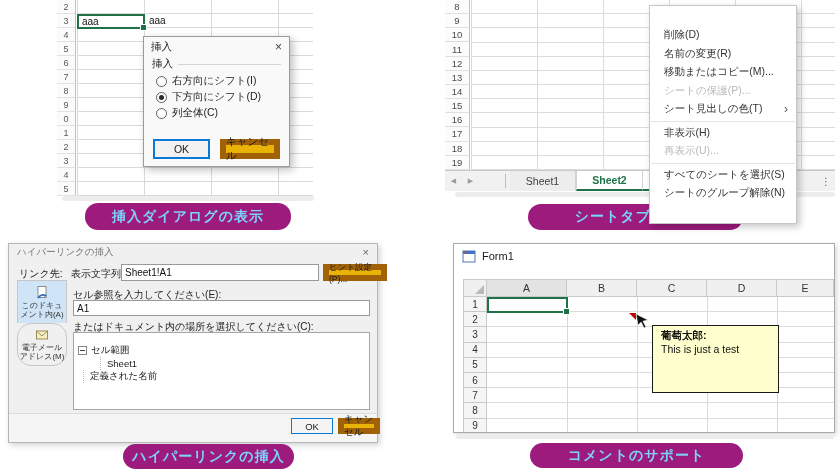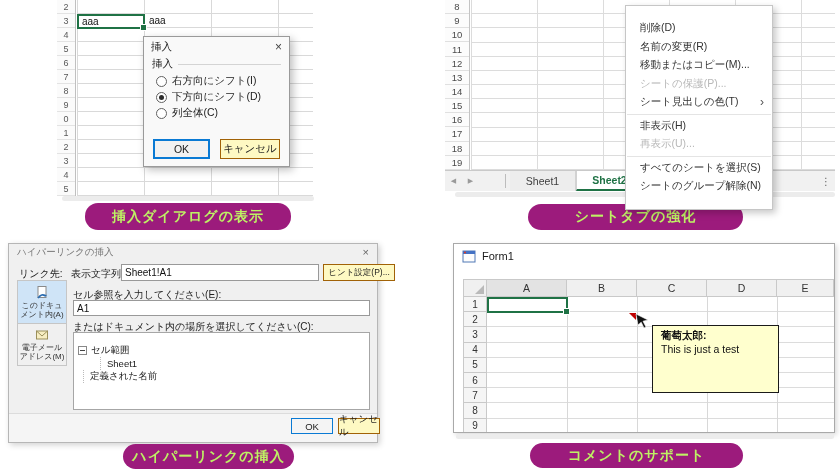--- a/index.html
+++ b/index.html
@@ -2,21 +2,21 @@
 <html><head>
 <meta charset="utf-8">
 <style>
   * { margin:0; padding:0; box-sizing:border-box; }
   html,body { width:840px; height:473px; background:#fff; overflow:hidden;
     font-family:"Liberation Sans","DejaVu Sans",sans-serif; }
   .stage { position:relative; width:840px; height:473px; background:#fff; }
   .abs { position:absolute; }
 
   
-  .caption { position:absolute; background:#9c1b7c; color:#bef264; border-radius:13px;
+  .caption { position:absolute; background:#9c1b7c; color:#7dd3fc; border-radius:13px;
     display:flex; align-items:center; justify-content:center;
     font-size:14px; font-weight:600; letter-spacing:1px; }
   .cap-tl { left:85px;  top:203px; width:206px; height:27px; }
   .cap-tr { left:528px; top:204px; width:215px; height:26px; }
   .cap-bl { left:123px; top:444px; width:171px; height:25px; }
   .cap-br { left:530px; top:443px; width:213px; height:25px; }
   .edge { position:absolute; background:#ececec; border-radius:3px; }
 
   
   .p-tl { left:57px; top:0; width:256px; height:196px; }
@@ -45,21 +45,21 @@
   .tl-group-line { flex:1; height:1px; background:#d4d4d4; margin-left:5px; }
   .tl-opt { display:flex; align-items:center; gap:5px; height:16px; margin-left:12px;
     font-size:10.5px; color:#222; }
   .radio { width:11px; height:11px; border-radius:50%; border:1px solid #616161;
     background:#fff; position:relative; flex:0 0 auto; }
   .radio.sel::after { content:""; position:absolute; left:2px; top:2px; width:5px;
     height:5px; border-radius:50%; background:#2b2b2b; }
   .tl-btnrow { position:absolute; left:0; right:0; bottom:7px; display:flex;
     justify-content:center; gap:10px; }
   .btn { display:flex; align-items:center; justify-content:center; font-size:10.5px;
-    color:#1b1b1b; background:#fef9c3; border:1px solid #a16207; }
+    color:#1b1b1b; background:#eab308; border:6px solid #a16207; }
   .tl-ok { width:57px; height:20px; border:2px solid #0a7ad4; background:#f2f2f2; }
   .tl-cancel { width:60px; height:20px; }
 
   
   .p-tr { left:445px; top:0; width:390px; height:191px; }
   .tr-rows { position:absolute; left:0; top:0; width:25px; height:170px;
     background:#fcfcfc; border-right:1px solid #c4c4c4; }
   .tr-rn { height:14.17px; display:flex; align-items:center; justify-content:center;
     font-size:9.5px; color:#4a4a4a; border-bottom:1px solid #e0e0e0; }
   .tr-grid { position:absolute; left:26px; top:0; right:0; height:170px;
@@ -73,45 +73,45 @@
   .tr-tabdiv { width:1px; background:#bdbdbd; margin:3px 4px 3px 26px; }
   .tab { width:66px; display:flex; align-items:center; justify-content:center;
     font-size:10.5px; }
   .tab-plain { color:#3d3d3d; background:#ededed; border-right:1px solid #d2d2d2; }
   .tab-green { background:#fff; color:#1f7245; font-weight:bold;
     border-bottom:2px solid #1f7245; border-left:1px solid #d2d2d2; }
   .tab-selected { background:#fff; color:#222; font-weight:bold;
     border-bottom:2px solid #1f7245; border-left:1px solid #d2d2d2; }
   .tr-overflow { margin-left:auto; display:flex; align-items:center; padding-right:4px;
     color:#666; font-size:10px; }
-  .tr-menu { position:absolute; left:180px; top:5px; width:148px; background:#fff;
-    border:1px solid #c6c6c6; box-shadow:3px 3px 7px rgba(0,0,0,.22); padding:13px 0;
+  .tr-menu { position:absolute; left:204px; top:5px; width:148px; background:#fff;
+    border:1px solid #c6c6c6; box-shadow:3px 3px 7px rgba(0,0,0,.22); padding:20px 0;
     z-index:6; }
   .mi { height:18.5px; display:flex; align-items:center; padding:0 8px 0 14px;
     font-size:10.5px; color:#333; }
   .mi.dis { color:#b8b8b8; }
   .mi .sub { margin-left:auto; color:#555; font-size:12px; }
   .msep { height:1px; background:#e4e4e4; margin:2px 1px; }
 
   
   .bl-dialog { left:8px; top:243px; width:370px; height:200px; background:#f0f0f0;
     border:1px solid #b6b6b6; box-shadow:2px 2px 6px rgba(0,0,0,.18); }
   .bl-title { height:16px; display:flex; align-items:center; padding:0 8px;
     font-size:9.5px; color:#767676; }
   .bl-close { margin-left:auto; font-size:11px; color:#666; }
   .bl-label { position:absolute; font-size:10px; color:#222; white-space:nowrap; }
   .tbox { position:absolute; background:#fff; border:1px solid #999; font-size:10px;
     color:#111; padding:1px 3px; display:flex; align-items:center; }
-  .bl-tip { position:absolute; left:314px; top:20px; width:72px; height:17px;
-    font-size:8.5px;text-align:right; }
+  .bl-tip { position:absolute; left:314px; top:20px; width:64px; height:17px;
+    font-size:8.5px; }
   .bl-side { position:absolute; left:8px; top:36px; width:50px; }
   .sbtn { height:43px; border:1px solid #c6c6c6; border-bottom:none; background:#f0f0f0;
     display:flex; flex-direction:column; align-items:center; justify-content:center;
     gap:1px; font-size:8px; line-height:9px; color:#333; text-align:center; padding:1px; }
-  .sbtn:last-child { border-bottom:1px solid #c6c6c6; }
+  .sbtn:last-child { border-bottom:1px solid #c6c6c6;border-radius:14px; }
   .sbtn.sel { background:#cfe4f7; }
   .bl-tree { position:absolute; left:64px; top:88px; width:297px; height:78px;
     background:#fff; border:1px solid #a6a6a6; padding:11px 4px; }
   .trow { display:flex; align-items:center; height:13px; font-size:9.5px; color:#222; }
   .texp { width:9px; height:9px; border:1px solid #888; background:#fff; position:relative;
     margin-right:4px; flex:0 0 auto; }
   .texp::after { content:""; position:absolute; left:1px; top:3px; width:5px; height:1px;
     background:#444; }
   .tind1 { margin-left:22px; border-left:1px dotted #bbb; padding-left:6px; }
   .tind0 { margin-left:5px; border-left:1px dotted #bbb; padding-left:6px; }

